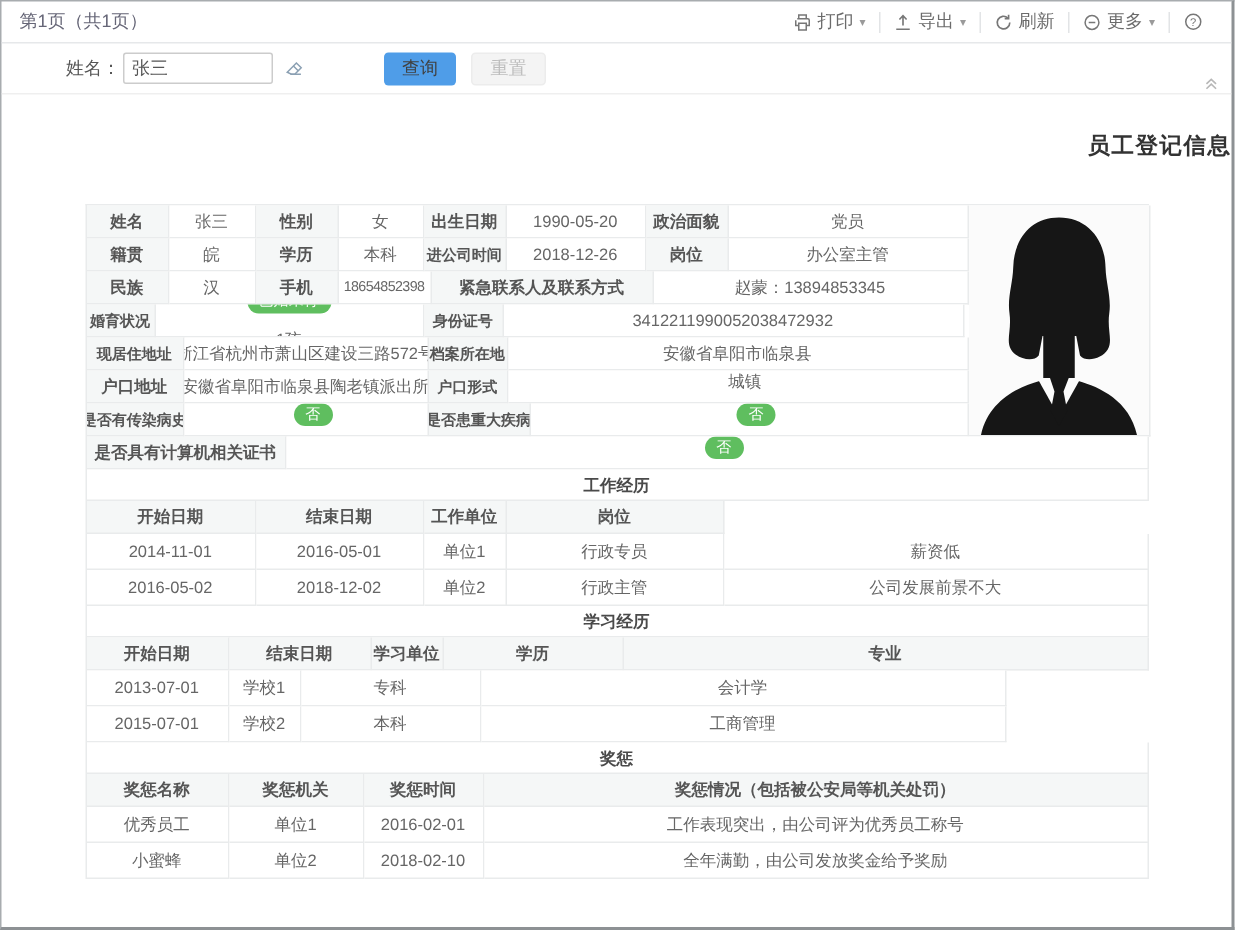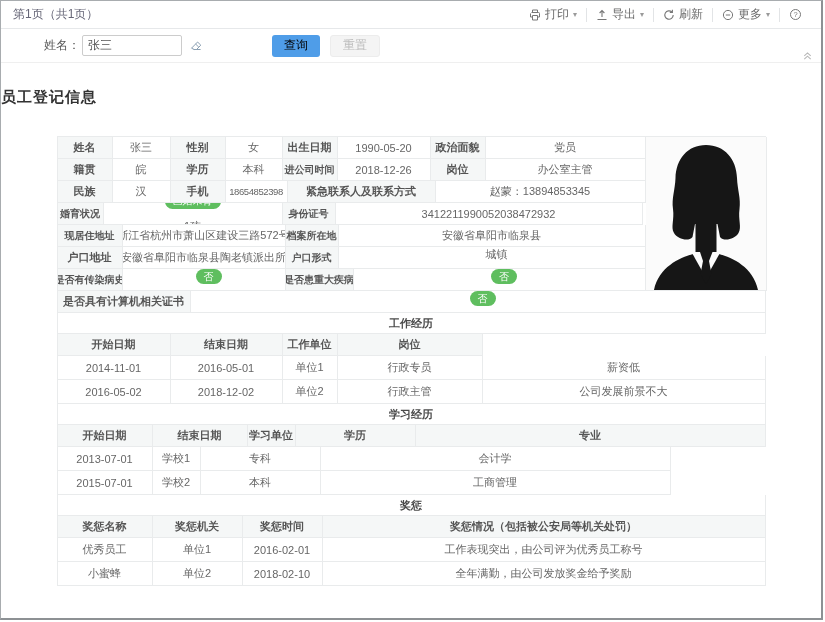--- a/index.html
+++ b/index.html
@@ -29,27 +29,27 @@
   
   .searchbar{height:34px;display:flex;align-items:center;padding-left:43px;
              border-bottom:1px solid #efefef;position:relative;}
   .search-label{font-size:12px;color:#555;}
   .search-input{width:100px;height:21px;border:1px solid #ccc;border-radius:2px;
                 font-size:12px;color:#555;padding:0 5px;margin-left:2px;outline:none;
                 font-family:"Liberation Sans","DejaVu Sans",sans-serif;}
   .eraser{margin-left:7px;cursor:pointer;}
   .btn{height:22px;min-width:48px;padding:0 12px;border:none;border-radius:3px;
        font-size:12px;cursor:pointer;font-family:"Liberation Sans","DejaVu Sans",sans-serif;}
-  .btn-query{background:#4f9de8;color:#000000;margin-left:68px;}
+  .btn-query{background:#4f9de8;color:#404040;margin-left:52px;}
   .btn-reset{background:#f4f4f4;color:#bcbcbc;border:1px solid #ececec;margin-left:10px;}
   .collapse{position:absolute;right:8px;bottom:1px;cursor:pointer;}
 
   
   .content{padding-top:25px;}
-  .report-title{text-align:left;font-size:15px;font-weight:bold;color:#333;letter-spacing:1px;}
+  .report-title{text-align:right;font-size:15px;font-weight:bold;color:#333;letter-spacing:1px;}
 
   .form{width:709px;margin:29px auto 0;border-top:1px solid var(--bc);border-left:1px solid var(--bc);}
   .frow{display:flex;}
   .c{flex:0 0 auto;border-right:1px solid var(--bc);border-bottom:1px solid var(--bc);
      display:flex;align-items:center;justify-content:center;font-size:11px;color:var(--txt);
      overflow:hidden;white-space:nowrap;height:22px;background:#fff;}
   .lab{background:var(--lab);font-weight:bold;color:var(--labtxt);}
   .left{justify-content:flex-start;padding-left:10px;}
   .fs10{font-size:10px;}
   .num{font-size:9.5px;letter-spacing:-0.4px;}

